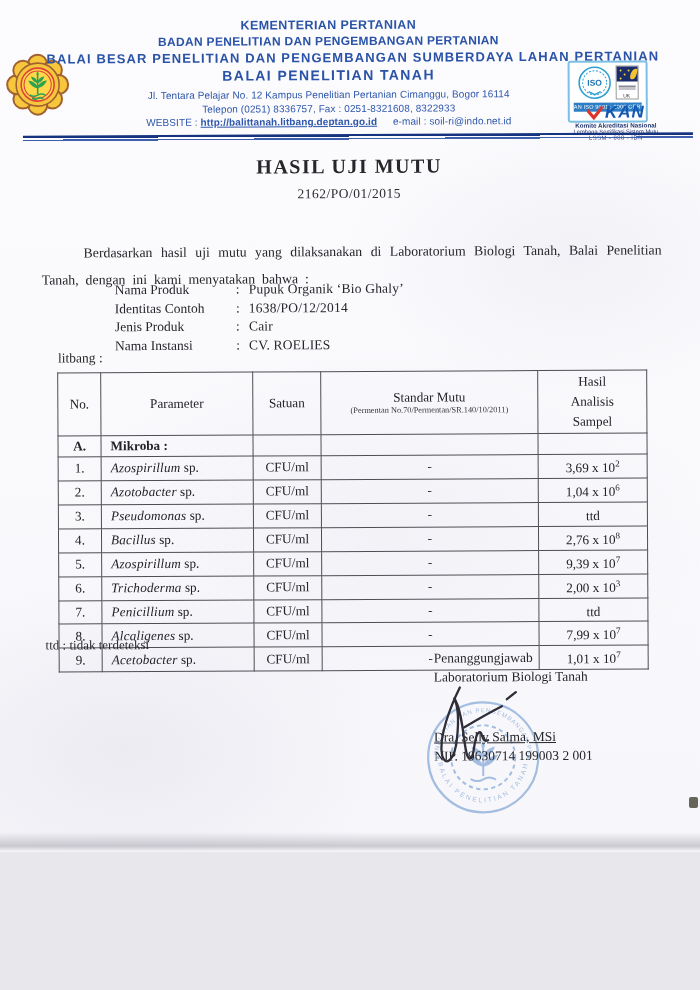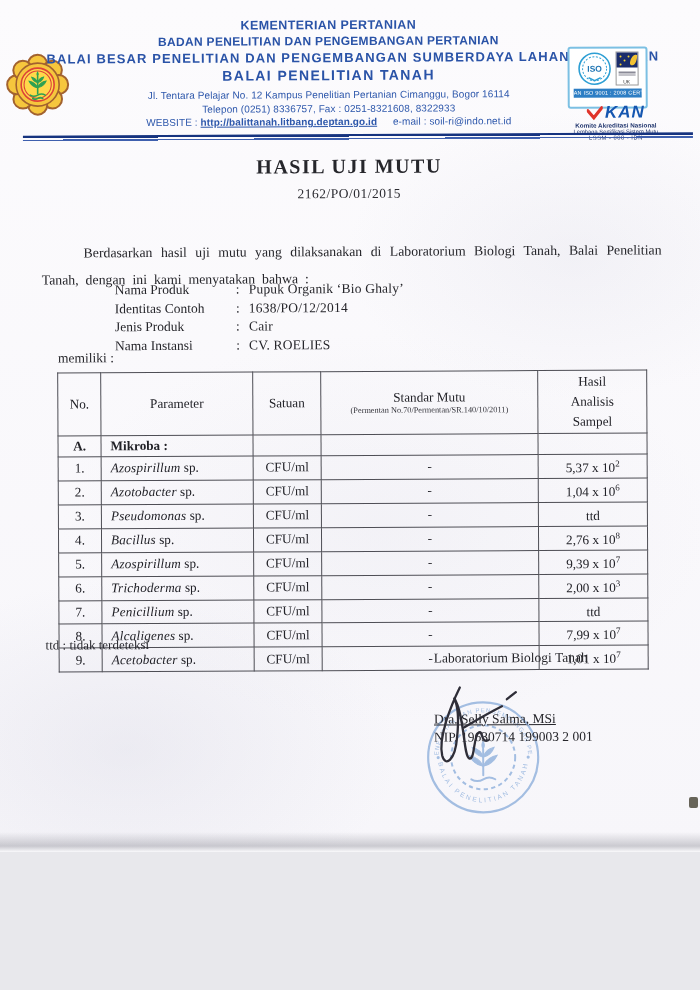--- a/index.html
+++ b/index.html
@@ -33,21 +33,21 @@
   .lh2{font-size:12px;letter-spacing:.3px;margin-top:2px;}
   .lh3{font-size:13px;letter-spacing:1.1px;margin-top:2px;white-space:nowrap;margin-left:-22px;width:564px;}
   .lh4{font-size:14px;letter-spacing:1.4px;margin-top:2px;}
   .lh-addr{font-weight:normal;font-size:10px;color:#2d57ab;margin-top:5px;line-height:13.5px;letter-spacing:.1px;}
   .lh-addr .url{text-decoration:underline;font-weight:bold;}
   .lh-addr .gap{display:inline-block;width:10px;}
 
   .ministry-logo{position:absolute;left:7px;top:50px;width:64px;height:66px;}
 
   .iso-box{
-    position:absolute;left:569px;top:48px;width:76px;height:58px;
+    position:absolute;left:569px;top:62px;width:76px;height:58px;
     border:2px solid #7cc0e3;border-radius:3px;background:#fff;
     display:flex;flex-direction:column;align-items:center;
     font-family:"Liberation Sans",sans-serif;
   }
   .iso-row{display:flex;align-items:center;gap:4px;margin-top:3px;}
   .eu-cert{width:21px;height:32px;border:1px solid #999;display:flex;flex-direction:column;}
   .eu-flag{height:15px;background:#1b2d6b;position:relative;overflow:hidden;}
   .eu-star{position:absolute;width:2px;height:2px;background:#f5d432;border-radius:50%;}
   .eu-swoosh{position:absolute;right:1px;top:2px;width:6px;height:11px;background:#f2c233;border-radius:70% 0 60% 30%;transform:rotate(12deg);}
   .eu-lines{flex:1;padding:1px 2px;display:flex;flex-direction:column;justify-content:center;gap:1px;}
@@ -219,21 +219,21 @@
         <span class="field-colon">:</span>
         <span class="field-value">Cair</span>
       </div>
         <div class="field-row">
         <span class="field-label">Nama Instansi</span>
         <span class="field-colon">:</span>
         <span class="field-value">CV. ROELIES</span>
       </div>
       </div>
 
-    <div class="memiliki">memiliki :</div>
+    <div class="memiliki">litbang :</div>
 
     <table class="results">
       <colgroup>
         <col style="width:43px">
           <col style="width:152px">
           <col style="width:68px">
           <col style="width:217px">
           <col style="width:109px">
       </colgroup>
       <thead>
@@ -256,21 +256,21 @@
           <td class="c-param">Mikroba :</td>
           <td></td>
           <td></td>
           <td></td>
         </tr>
       <tr>
         <td class="c-no">1.</td>
         <td class="c-param"><i>Azospirillum</i><span> sp.</span></td>
         <td class="c-sat">CFU/ml</td>
         <td class="c-std">-</td>
-        <td class="c-hasil"><span>5,37 x 10</span><sup>2</sup></td>
+        <td class="c-hasil"><span>3,69 x 10</span><sup>2</sup></td>
       </tr>
           <tr>
         <td class="c-no">2.</td>
         <td class="c-param"><i>Azotobacter</i><span> sp.</span></td>
         <td class="c-sat">CFU/ml</td>
         <td class="c-std">-</td>
         <td class="c-hasil"><span>1,04 x 10</span><sup>6</sup></td>
       </tr>
           <tr>
         <td class="c-no">3.</td>
@@ -356,20 +356,21 @@
 
     <svg class="scribble" width="130" height="115" viewBox="0 0 130 115">
       <g stroke="#2f2e38" stroke-width="2.3" fill="none" stroke-linecap="round">
         <path d="M52,12 C43,30 30,62 34,80 C37,92 47,85 49,62 C51,44 50,30 46,22 C57,40 55,80 61,83 C67,85 65,60 71,57 C75,55.5 73,68 80,65"></path>
         <path d="M56,52 C68,45 82,37 94,31"></path>
         <path d="M99,24 l9,-7"></path>
       </g>
     </svg>
 
     <div class="sig-block">
+      <div>Penanggungjawab</div>
       <div>Laboratorium Biologi Tanah</div>
       <div class="sig-spacer"></div>
       <div class="sig-name">Dra. Selly Salma, MSi</div>
       <div>NIP. 19630714 199003 2 001</div>
     </div>
 
   </div>
   <div class="speck"></div>
 </div>
 

